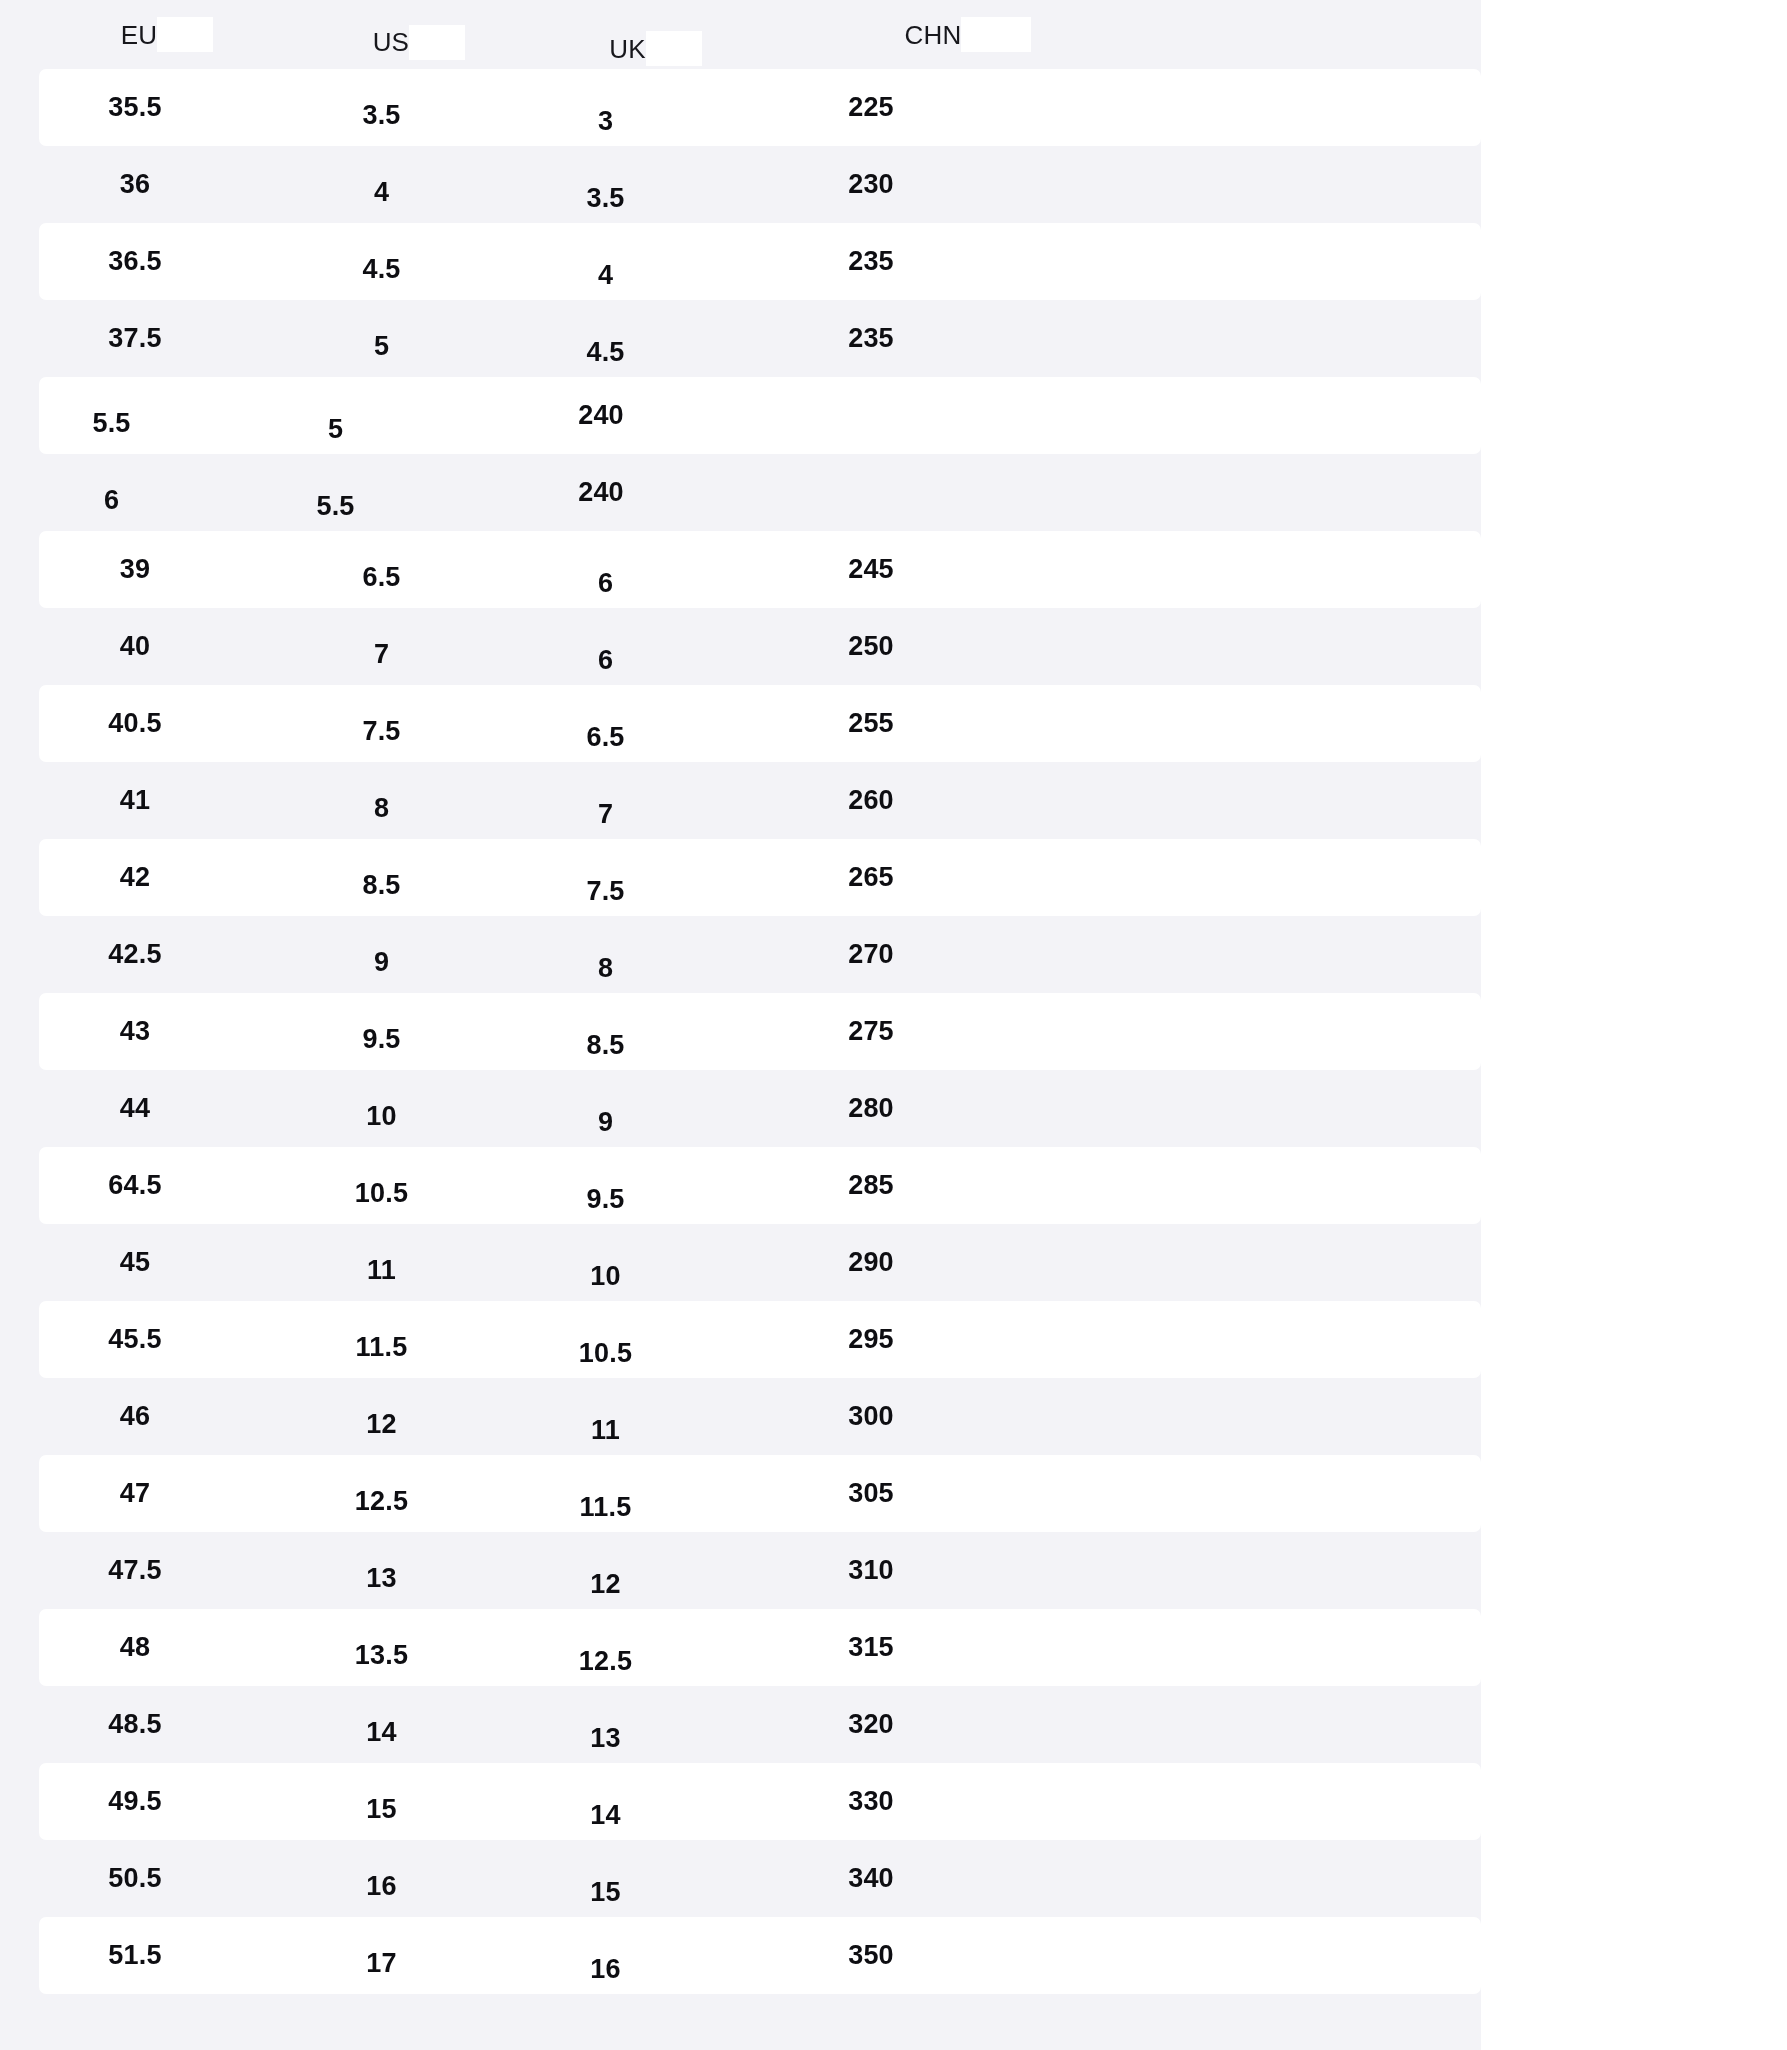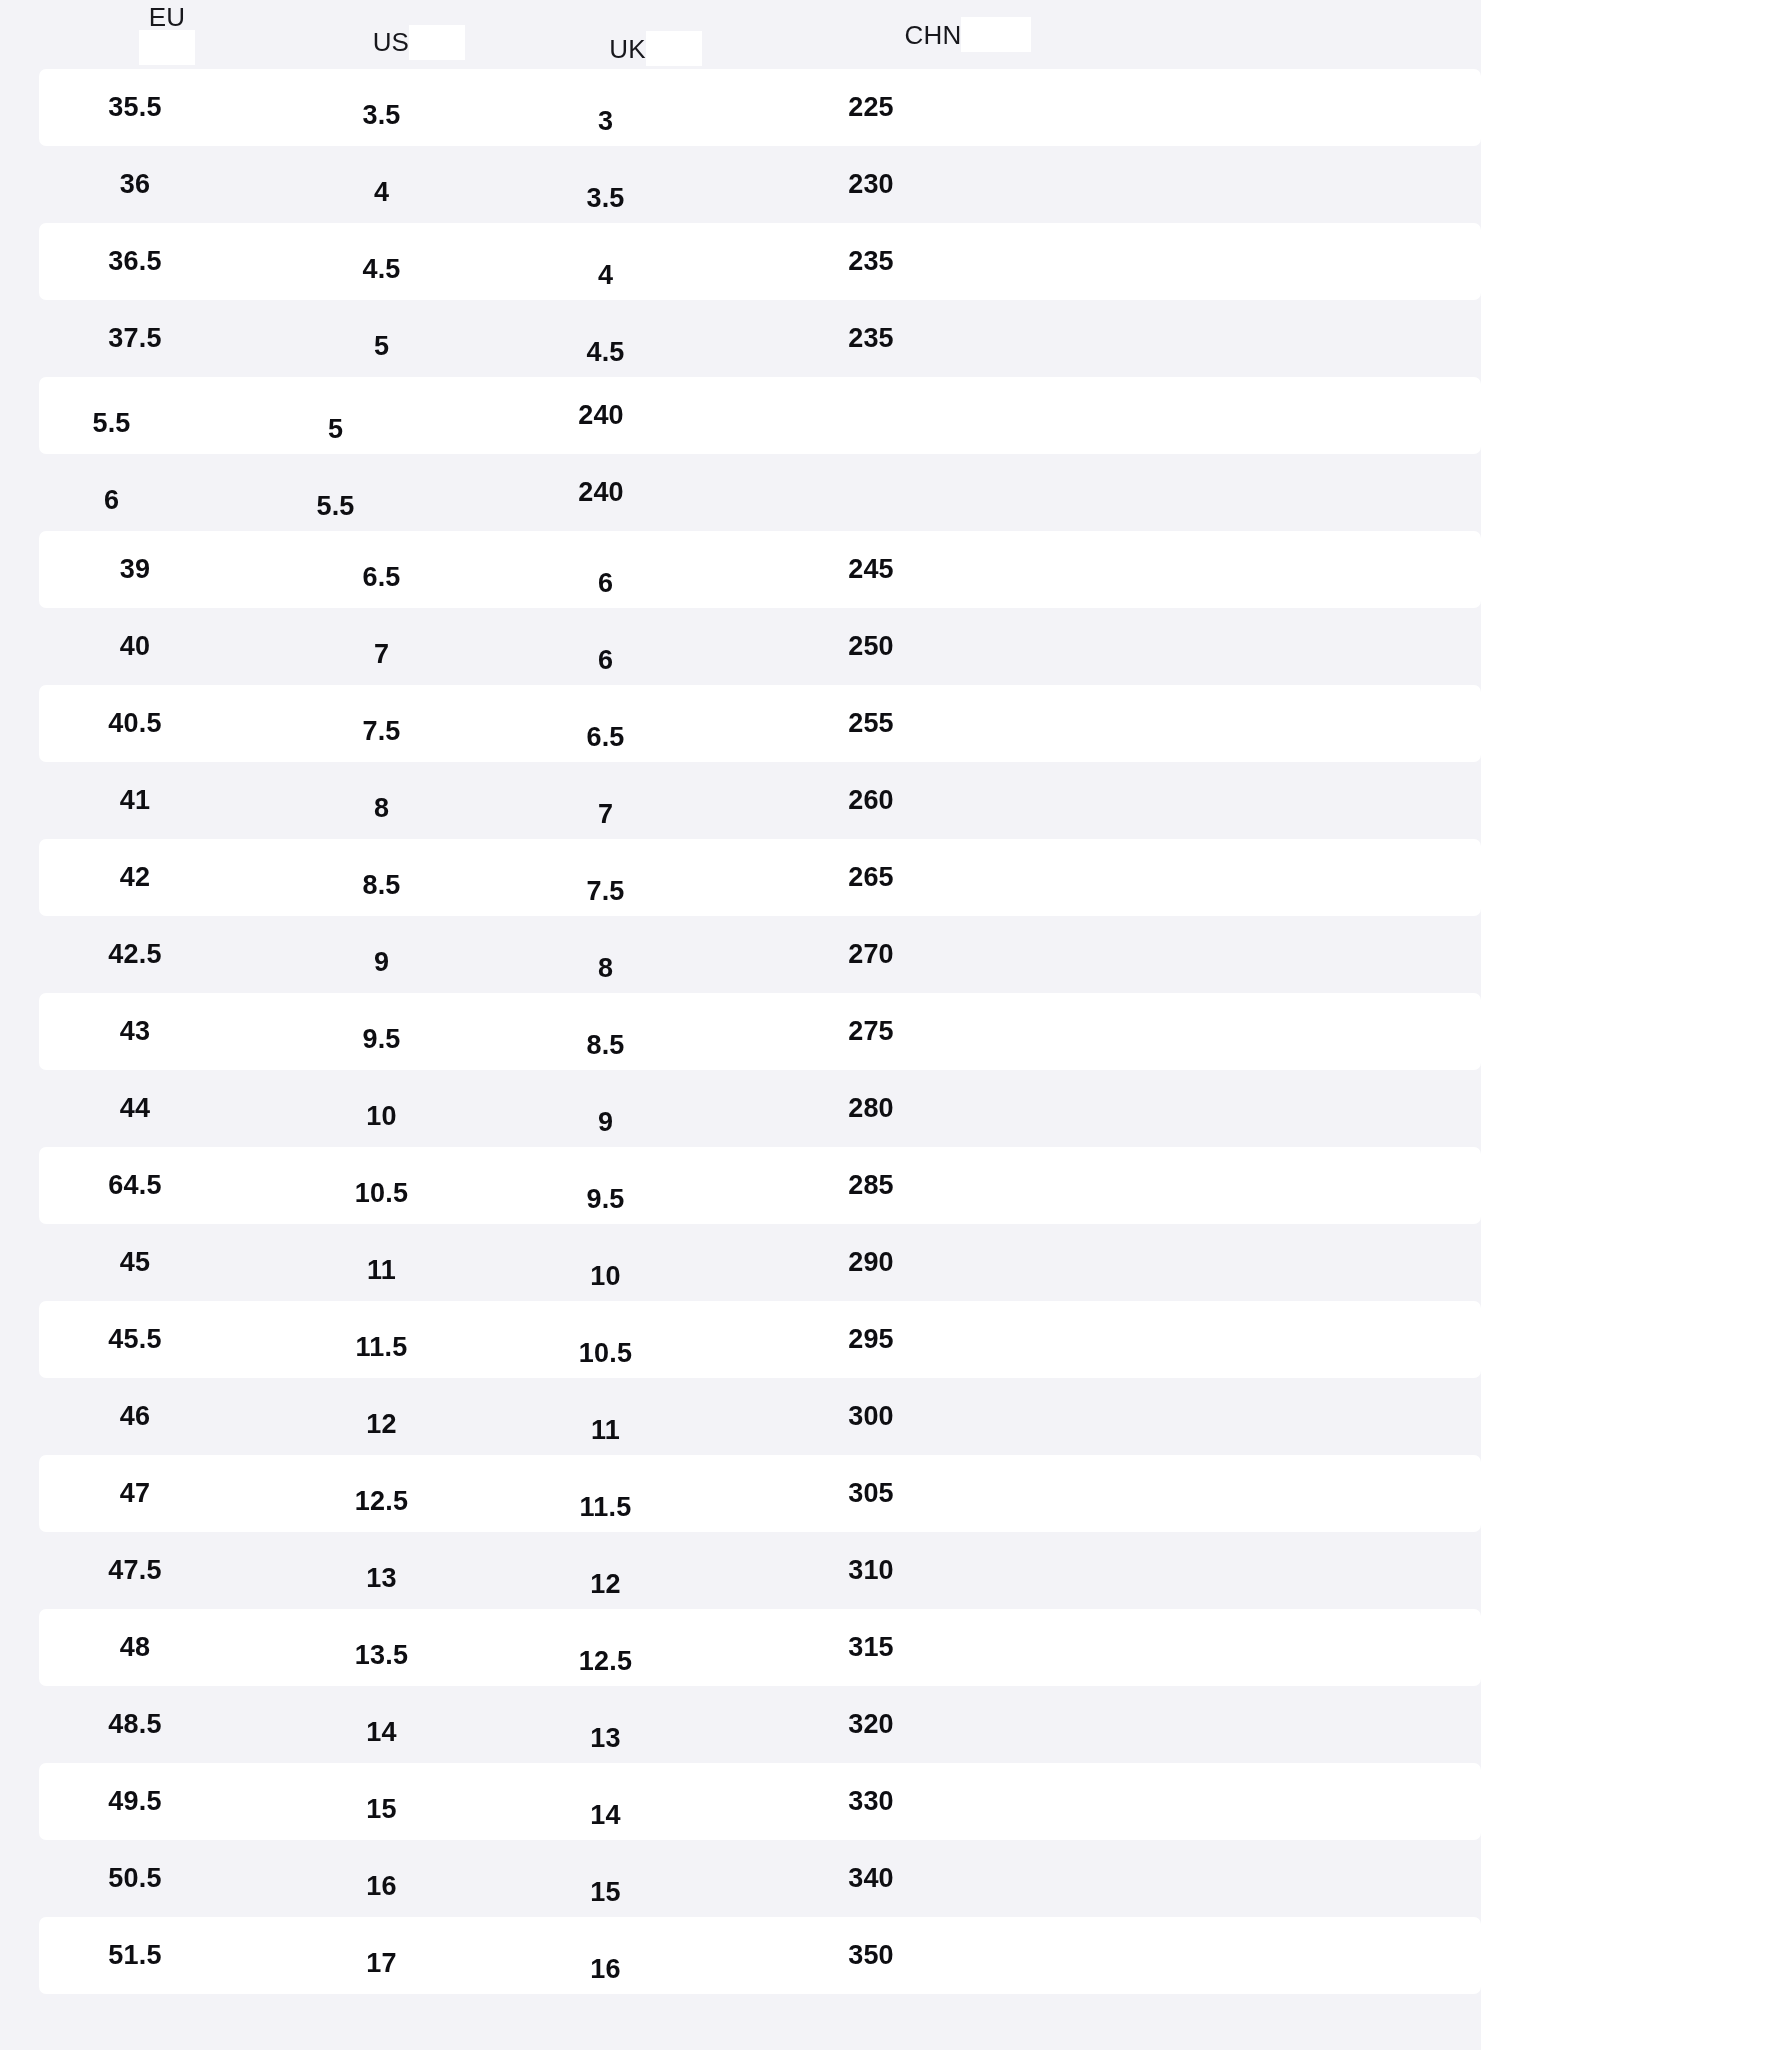--- a/index.html
+++ b/index.html
@@ -60,21 +60,21 @@
   }
   
   .chart-header .hcell .hmask {
     display: inline-block;
     background: #ffffff;
     height: 35px;
     margin-left: 0px;
   }
 
   
-  .col-eu   { width: 270px; flex-direction: column; }
+  .col-eu   { width: 270px; }
   .col-us   { width: 223px; margin-top: 15px; }
   .col-uk   { width: 225px; margin-top: 28px; }
   .col-chn  { width: 306px; }
 
   .hcell.col-eu  { padding-left: 32px; }
   .hcell.col-us  { padding-left: 5.4px; }
   .hcell.col-uk  { padding-left: 12.6px; }
   .hcell.col-chn { padding-left: 47px; }
 
   .mask-eu  { width: 56px; }

